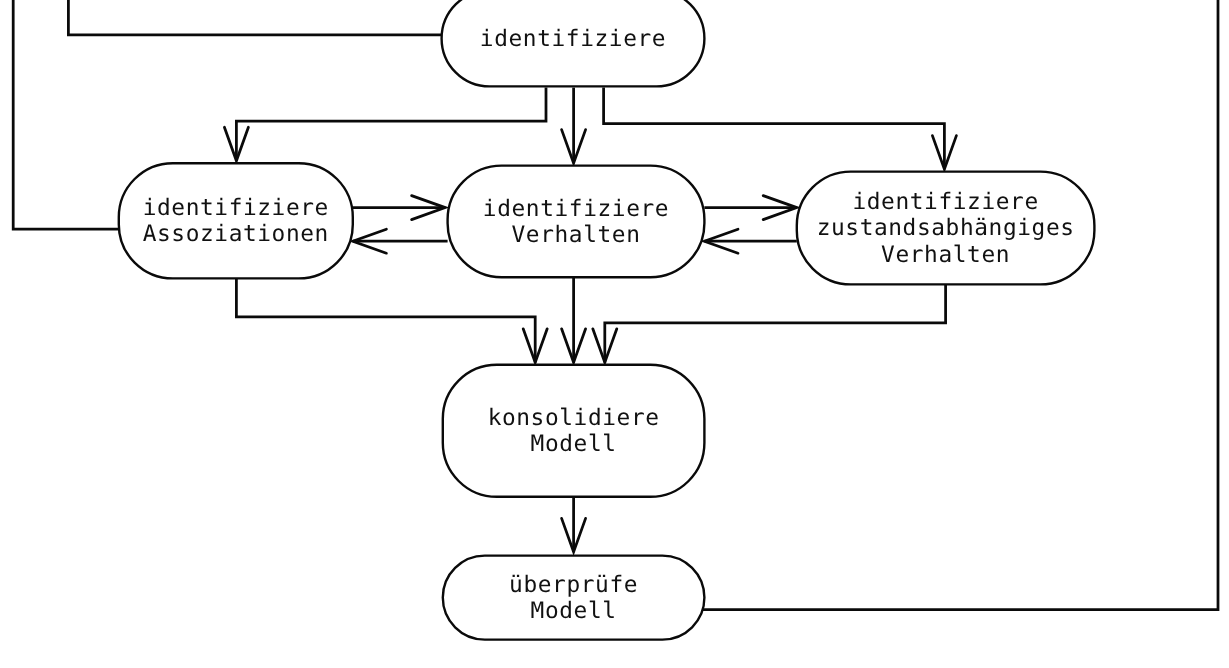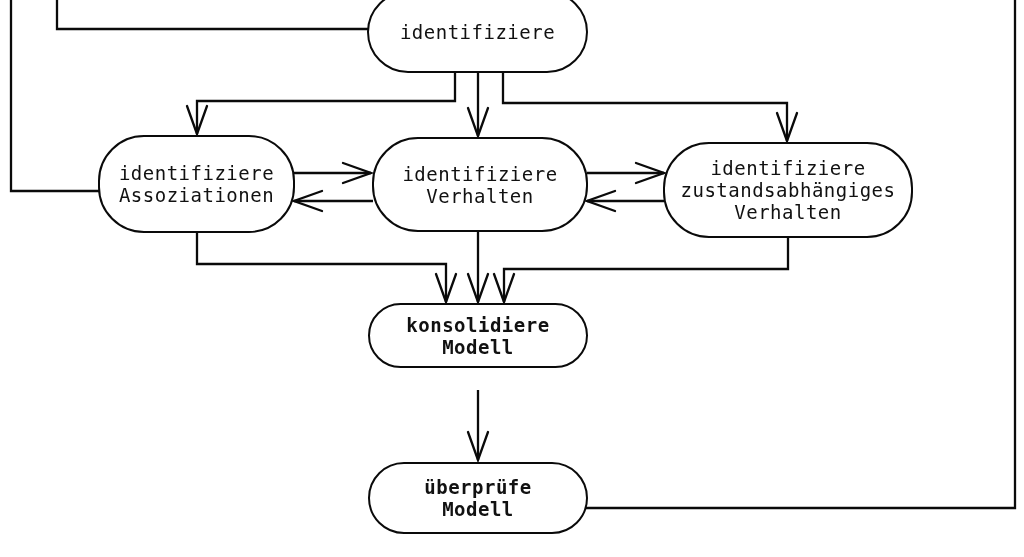--- a/index.html
+++ b/index.html
@@ -33,22 +33,22 @@
     font-size: 19px;
     line-height: 22px;
     letter-spacing: 0.5px;
     white-space: nowrap;
   }
   .node span { display: block; }
   #node-interaktionen { left: 367px; top: -9px;  width: 221px; height: 82px; }
   #node-assoziationen { left: 98px;  top: 135px; width: 197px; height: 98px; }
   #node-attribute     { left: 372px; top: 137px; width: 216px; height: 95px; }
   #node-verhalten     { left: 663px; top: 142px; width: 250px; height: 96px; }
-  #node-konsolidiere  { left: 368px; top: 303px; width: 220px; height: 65px; font-weight: bold; }
-  #node-ueberpruefe   { left: 368px; top: 462px; width: 220px; height: 72px; font-weight: bold; }
+  #node-konsolidiere  { left: 368px; top: 303px; width: 220px; height: 112px; }
+  #node-ueberpruefe   { left: 368px; top: 462px; width: 220px; height: 72px; }
 </style>
 </head>
 <body>
 
 <div class="stage">
 
   <svg class="edges" viewBox="0 0 1024 557" xmlns="http://www.w3.org/2000/svg">
     <defs>
       <marker id="arrow" markerUnits="userSpaceOnUse" markerWidth="36" markerHeight="44" refX="31" refY="22" orient="auto">
         <path d="M3,12 L31,22 L3,32" fill="none" stroke="#0a0a0a" stroke-width="2.3" stroke-linecap="round"></path>

